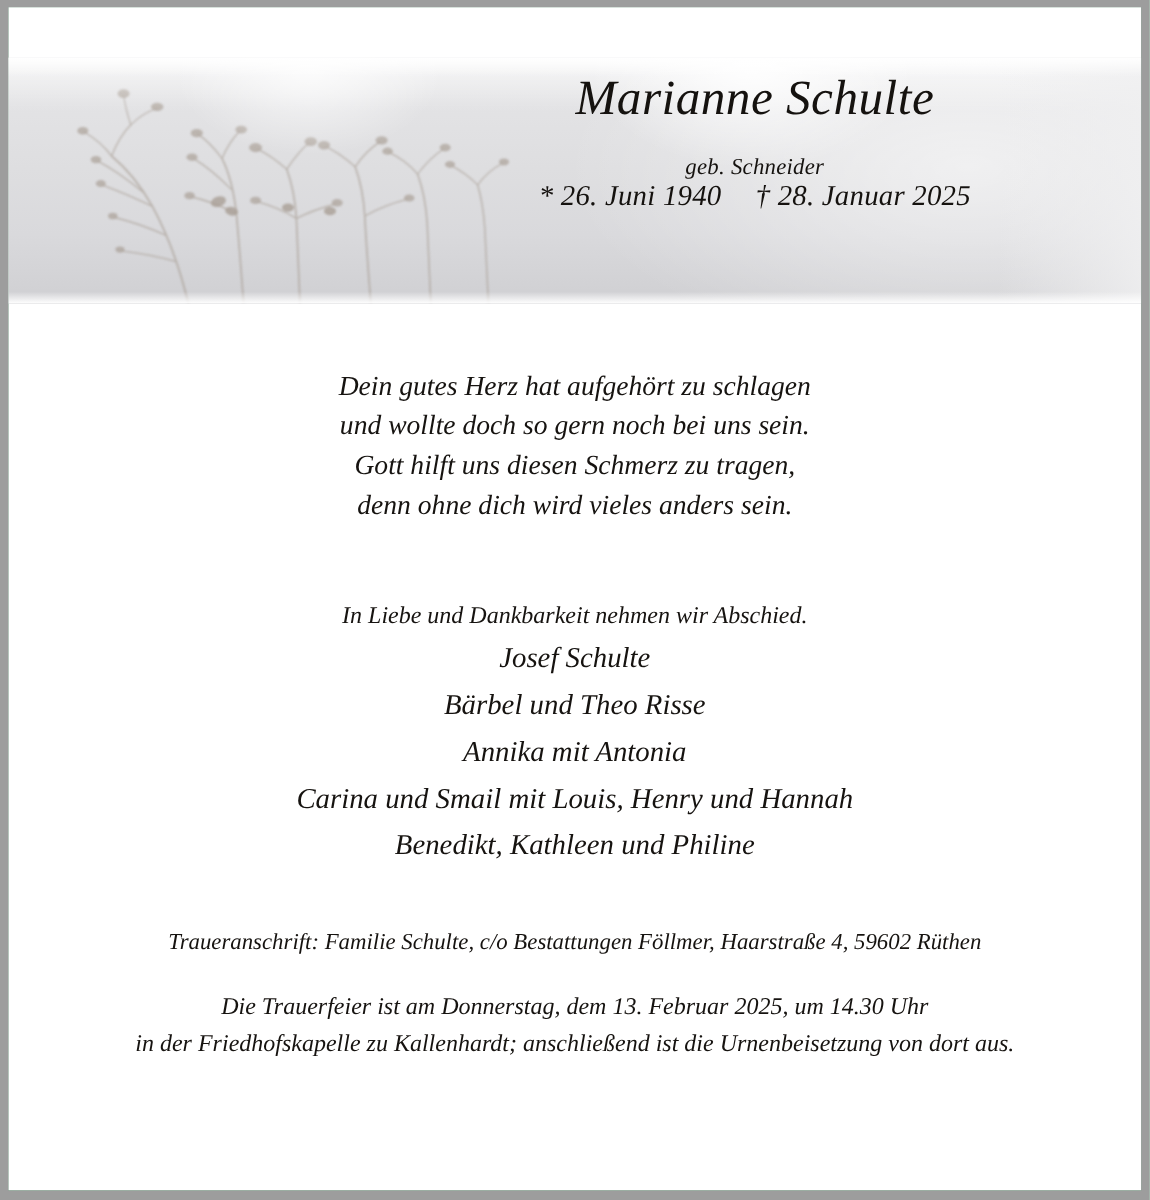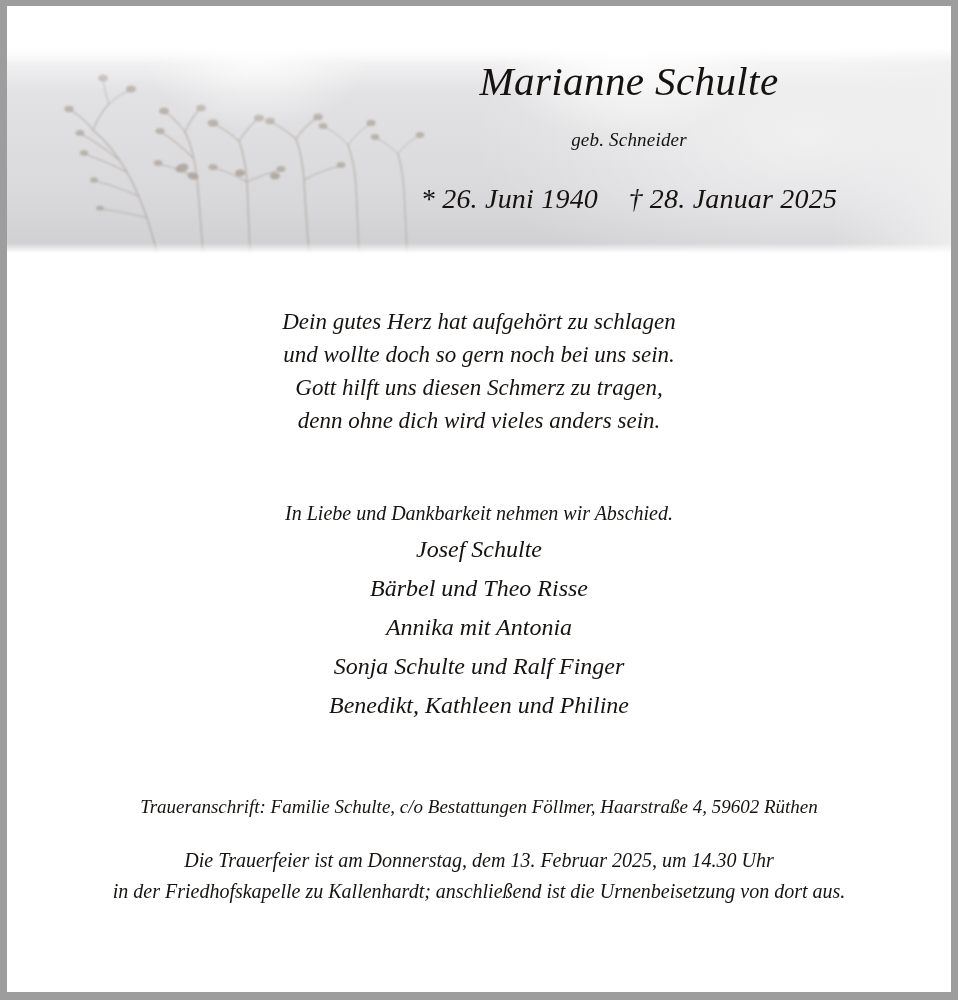--- a/index.html
+++ b/index.html
@@ -109,22 +109,22 @@
     letter-spacing: 0.4px;
     white-space: nowrap;
   }
   .maiden-name {
     margin-top: 24px;
     font-size: 19px;
     font-style: italic;
     letter-spacing: 0.2px;
   }
   .life-dates {
-    margin-top: 32px;
-    font-size: 28px;
+    margin-top: 0;
+    font-size: 24px;
     font-style: italic;
     letter-spacing: 0.2px;
   }
   .life-dates .gap {
     display: inline-block;
     width: 16px;
   }
 
   
   .body-area {
@@ -145,21 +145,21 @@
   .farewell {
     margin-top: 60px;
     font-size: 20px;
     line-height: 33px;
   }
   .mourners {
     font-size: 24px;
     line-height: 39px;
   }
   .address {
-    margin-top: 68px;
+    margin-top: 47px;
     font-size: 19px;
     line-height: 28px;
   }
   .service {
     margin-top: 24px;
     font-size: 20px;
     line-height: 31px;
   }
   .line { display: block; }
 </style>
@@ -277,21 +277,21 @@
       </div>
 
       <div class="farewell">
         <span class="line">In Liebe und Dankbarkeit nehmen wir Abschied.</span>
       </div>
 
       <div class="mourners">
         <span class="line">Josef Schulte</span>
         <span class="line">Bärbel und Theo Risse</span>
         <span class="line">Annika mit Antonia</span>
-        <span class="line">Sonja Schulte und Ralf Finger</span>
+        <span class="line">Carina und Smail mit Louis, Henry und Hannah</span>
         <span class="line">Benedikt, Kathleen und Philine</span>
       </div>
 
       <div class="address">Traueranschrift: Familie Schulte, c/o Bestattungen Föllmer, Haarstraße 4, 59602 Rüthen</div>
 
       <div class="service">
         <span class="line">Die Trauerfeier ist am Donnerstag, dem 13. Februar 2025, um 14.30 Uhr</span>
         <span class="line">in der Friedhofskapelle zu Kallenhardt; anschließend ist die Urnenbeisetzung von dort aus.</span>
       </div>
 

